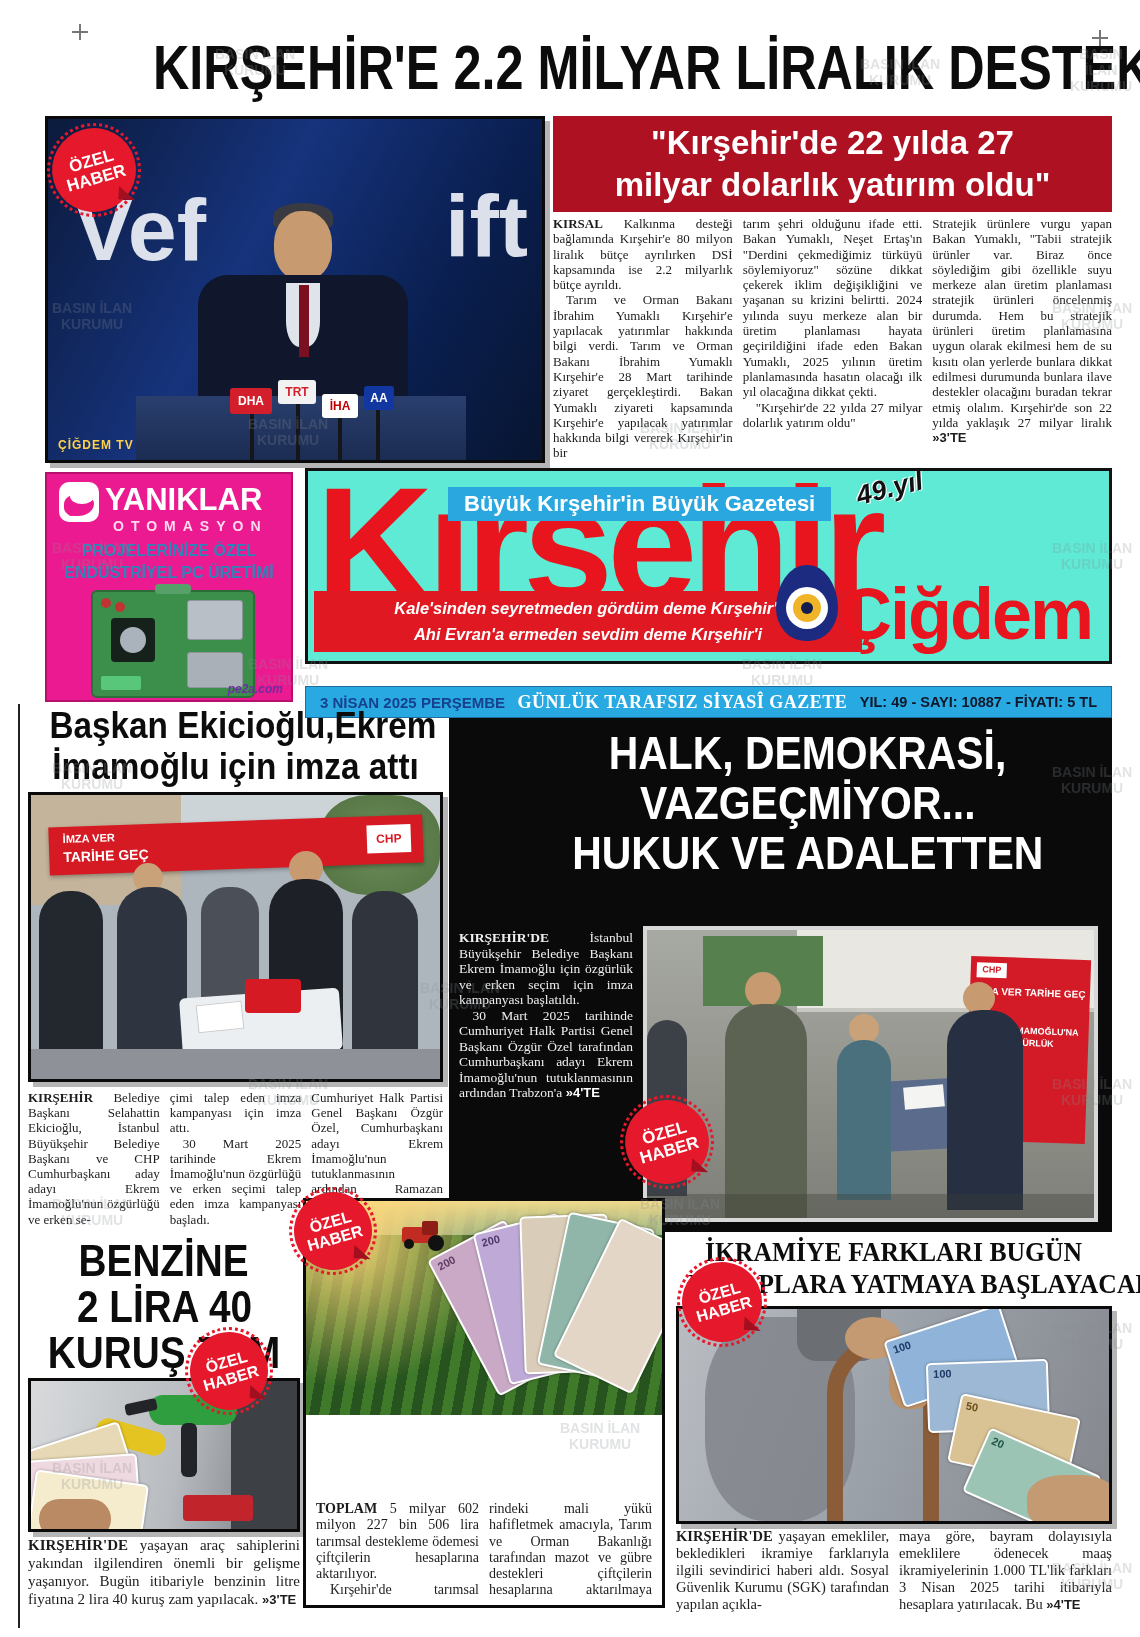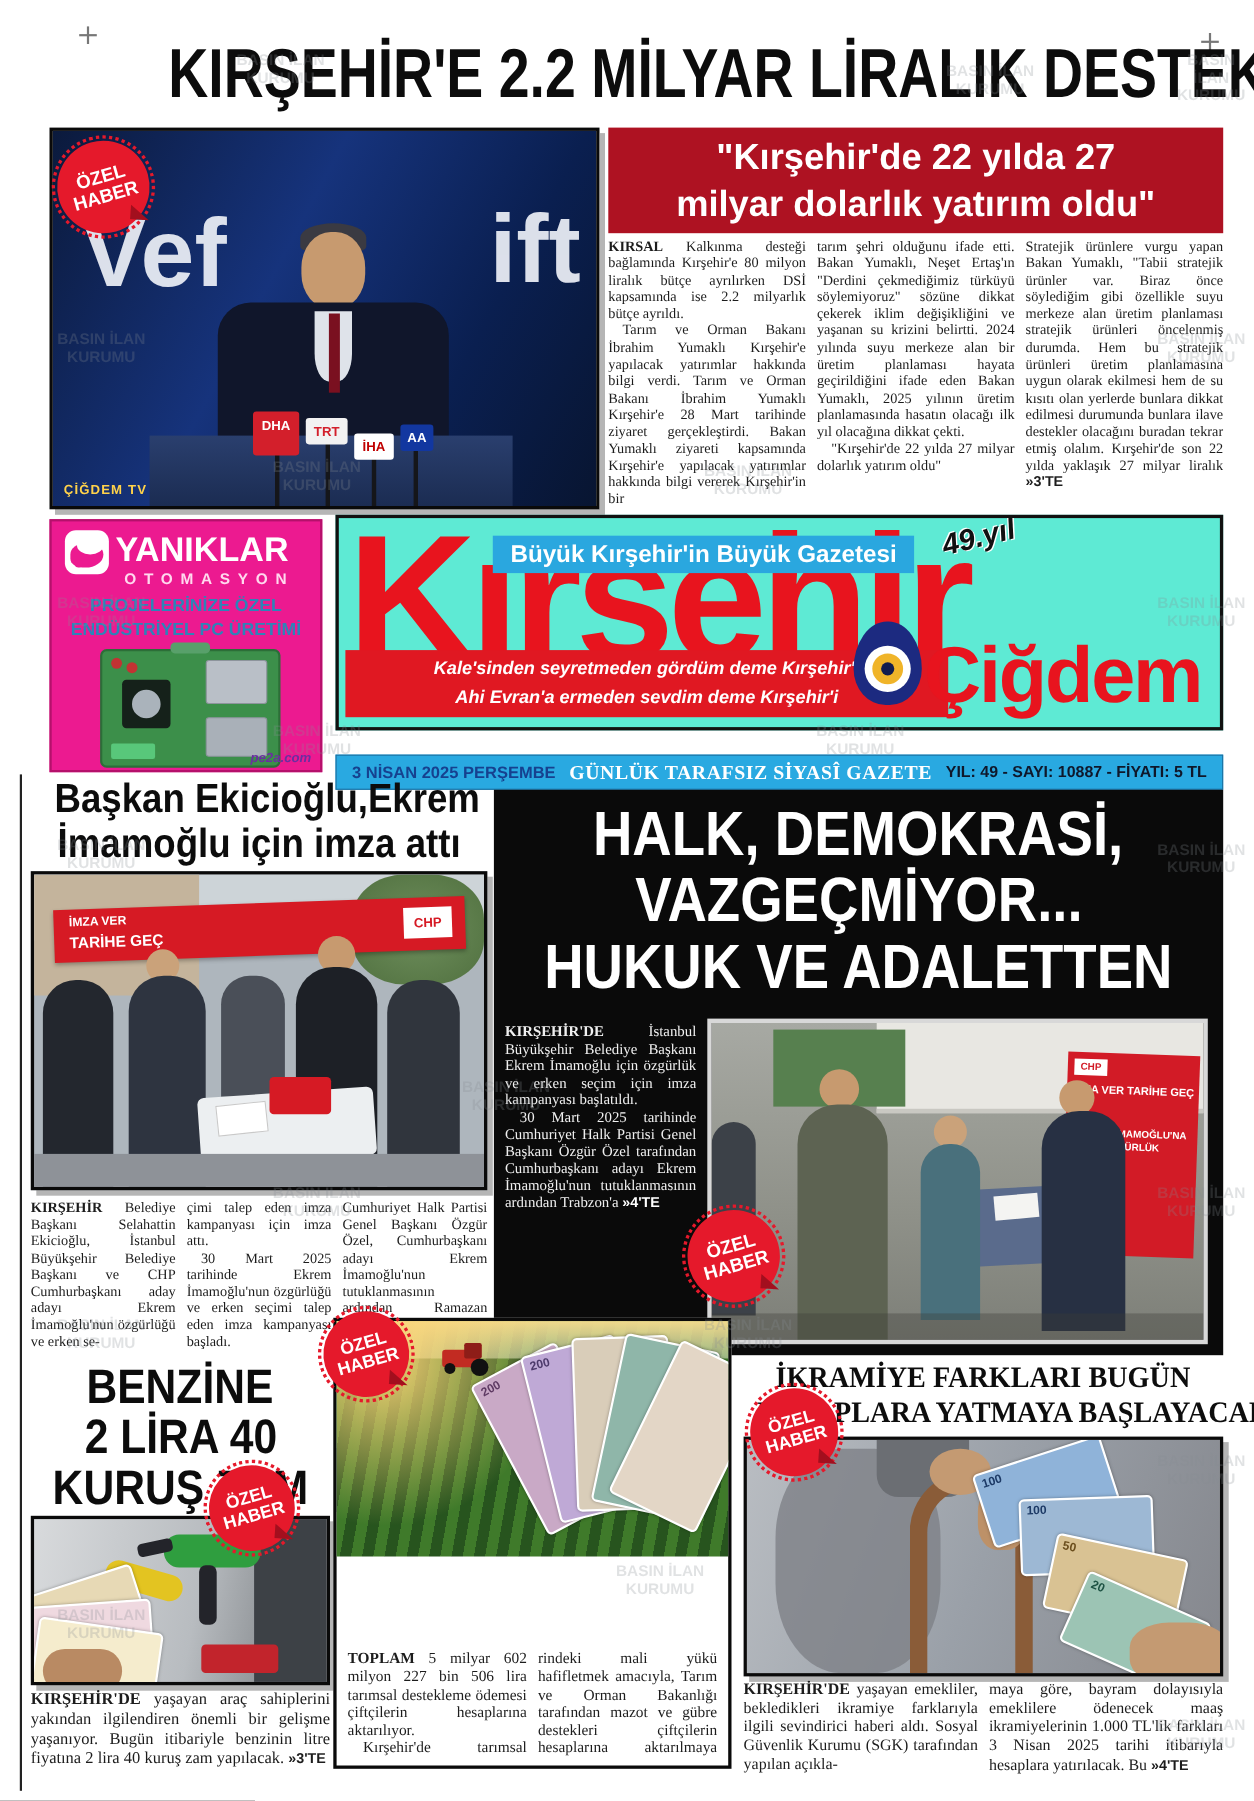--- a/index.html
+++ b/index.html
@@ -54,21 +54,21 @@
       <div class="abs" style="left:76px;top:8px;width:58px;height:70px;background:#c79a6f;border-radius:46%;"></div>
       <div class="abs" style="left:0;top:72px;width:210px;height:188px;background:#10162b;border-radius:30px 30px 0 0;"></div>
       <div class="abs" style="left:88px;top:80px;width:34px;height:64px;background:#dfe3ea;border-radius:0 0 40% 40%;"></div>
       <div class="abs" style="left:101px;top:82px;width:10px;height:72px;background:#7a1020;"></div>
     </div>
     <div class="abs" style="left:88px;bottom:0;width:330px;height:64px;background:linear-gradient(#2a3f6e,#1b2c52);"></div>
     <div class="stem" style="left:202px;bottom:0;height:50px;"></div>
     <div class="stem" style="left:248px;bottom:0;height:60px;"></div>
     <div class="stem" style="left:290px;bottom:0;height:46px;"></div>
     <div class="stem" style="left:328px;bottom:0;height:54px;"></div>
-    <span class="mic" style="left:182px;bottom:46px;width:42px;height:40px;background:#d31f2b;color:#fff;font-size:12px;line-height:26px;">DHA</span>
+    <span class="mic" style="left:182px;bottom:46px;width:42px;height:26px;background:#d31f2b;color:#fff;font-size:12px;line-height:26px;">DHA</span>
     <span class="mic" style="left:230px;bottom:56px;width:38px;height:24px;background:#f2f2f2;color:#d31f2b;font-size:12px;line-height:24px;">TRT</span>
     <span class="mic" style="left:274px;bottom:42px;width:36px;height:24px;background:#ffffff;color:#c00000;font-size:12px;line-height:24px;">İHA</span>
     <span class="mic" style="left:316px;bottom:50px;width:30px;height:24px;background:#1237a0;color:#fff;font-size:12px;line-height:24px;">AA</span>
     <span class="abs sans" style="left:10px;bottom:8px;color:#ffd24a;font-size:12px;font-weight:700;letter-spacing:1px;">ÇİĞDEM TV</span>
   </div>
   <div class="badge" style="left:52px;top:128px;">
     <span>ÖZEL</span>
       <span>HABER</span>
   </div>
 
@@ -159,21 +159,21 @@
     <div class="abs" style="left:0;bottom:0;width:100%;height:30px;background:#8e9298;"></div>
   </div>
   <div class="abs cols bodytext" style="left:28px;top:1090px;width:415px;height:142px;font-size:13px;line-height:15.2px;overflow:hidden;">
     <div class="col"><b class="lead">KIRŞEHİR</b> <span class="pl">Belediye Başkanı Selahattin Ekicioğlu, İstanbul Büyükşehir Belediye Başkanı ve CHP Cumhurbaşkanı aday adayı Ekrem İmamoğlu'nun özgürlüğü ve erken se-</span></div>
     <div class="col"><span class="pl">çimi talep eden imza kampanyası için imza attı.
  30 Mart 2025 tarihinde Ekrem İmamoğlu'nun özgürlüğü ve erken seçimi talep eden imza kampanyası başladı.</span></div>
     <div class="col"><span class="pl">Cumhuriyet Halk Partisi Genel Başkanı Özgür Özel, Cumhurbaşkanı adayı Ekrem İmamoğlu'nun tutuklanmasının ardından Ramazan Bayramı'nın ilk gününde</span> <span class="jump">»3'TE</span></div>
   </div>
 
   <div class="abs" style="left:449px;top:718px;width:663px;height:514px;background:#0a0a0a;">
-    <div class="abs sans" style="left:0;top:10px;width:100%;text-align:center;color:#fff;font-weight:700;font-size:57px;line-height:1.06;">
+    <div class="abs sans" style="left:0;top:10px;width:100%;text-align:center;color:#fff;font-weight:700;font-size:47px;line-height:1.06;padding-left:27px;">
       <div><span class="sq" style="transform:scaleX(.87);">HALK, DEMOKRASİ,</span></div>
       <div><span class="sq" style="transform:scaleX(.87);">VAZGEÇMİYOR...</span></div>
       <div><span class="sq" style="transform:scaleX(.87);">HUKUK VE ADALETTEN</span></div>
     </div>
     <div class="abs bodytext" style="left:10px;top:212px;width:174px;height:292px;color:#f0f0f0;font-size:13.5px;line-height:15.5px;text-align:justify;overflow:hidden;">
       <b class="lead">KIRŞEHİR'DE</b> <span class="pl">İstanbul Büyükşehir Belediye Başkanı Ekrem İmamoğlu için özgürlük ve erken seçim için imza kampanyası başlatıldı.
  30 Mart 2025 tarihinde Cumhuriyet Halk Partisi Genel Başkanı Özgür Özel tarafından Cumhurbaşkanı adayı Ekrem İmamoğlu'nun tutuklanmasının ardından Trabzon'a</span> <span class="jump" style="color:#fff;">»4'TE</span>
     </div>
     <div class="abs" style="left:194px;top:208px;width:455px;height:296px;border:4px solid #d8d8d8;box-sizing:border-box;overflow:hidden;background:linear-gradient(#a7a9a3,#8f9189 60%,#7d7f78);">
       <div class="abs" style="left:150px;top:0;width:300px;height:78px;background:#e8e7e2;border-bottom:4px solid #c9c8c2;"></div>

